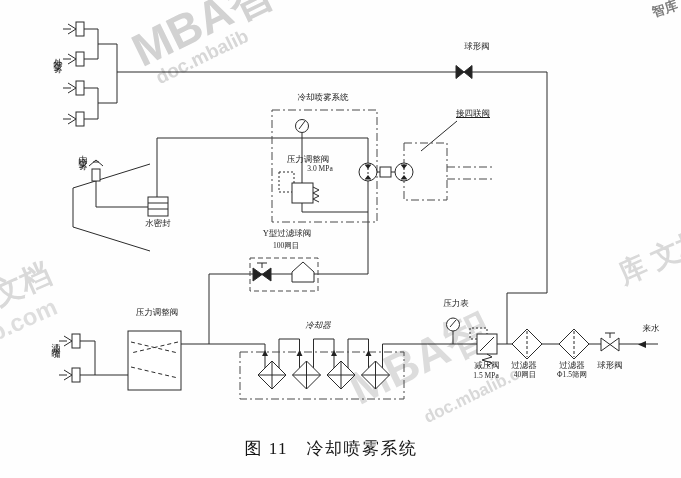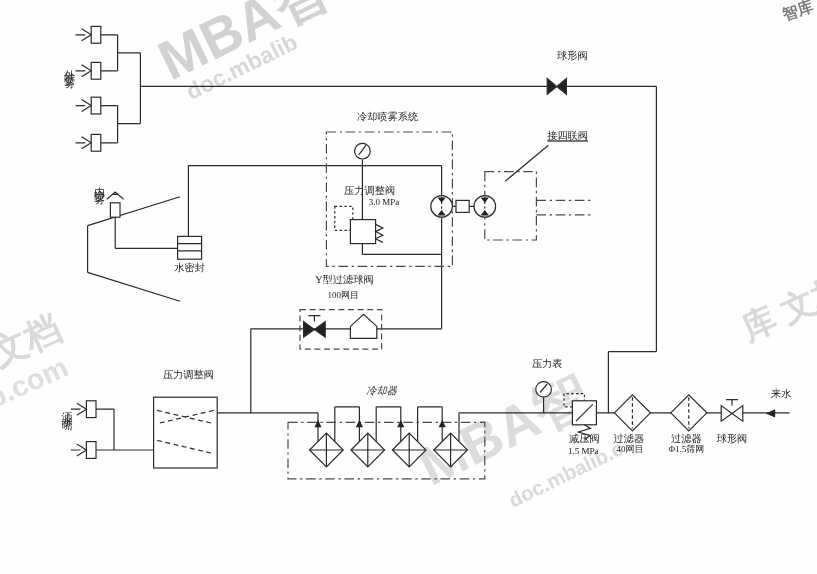--- a/index.html
+++ b/index.html
@@ -185,13 +185,14 @@
   <div class="lbl" style="left:456px;top:299px;">压力表</div>
   <div class="lbl" style="left:487px;top:361px;">减压阀</div>
   <div class="lbl sub" style="left:486px;top:372px;">1.5 MPa</div>
   <div class="lbl" style="left:524px;top:361px;">过滤器</div>
   <div class="lbl sub" style="left:525px;top:371px;">40网目</div>
   <div class="lbl" style="left:572px;top:361px;">过滤器</div>
   <div class="lbl sub" style="left:572px;top:371px;">Φ1.5筛网</div>
   <div class="lbl" style="left:610px;top:361px;">球形阀</div>
   <div class="lbl" style="left:634px;top:324px;margin-left:17px;">来水</div>
 
+  <div class="caption" style="left:331px;top:437px;">图 11　冷却喷雾系统</div>
 </div>
 
 </body></html>

